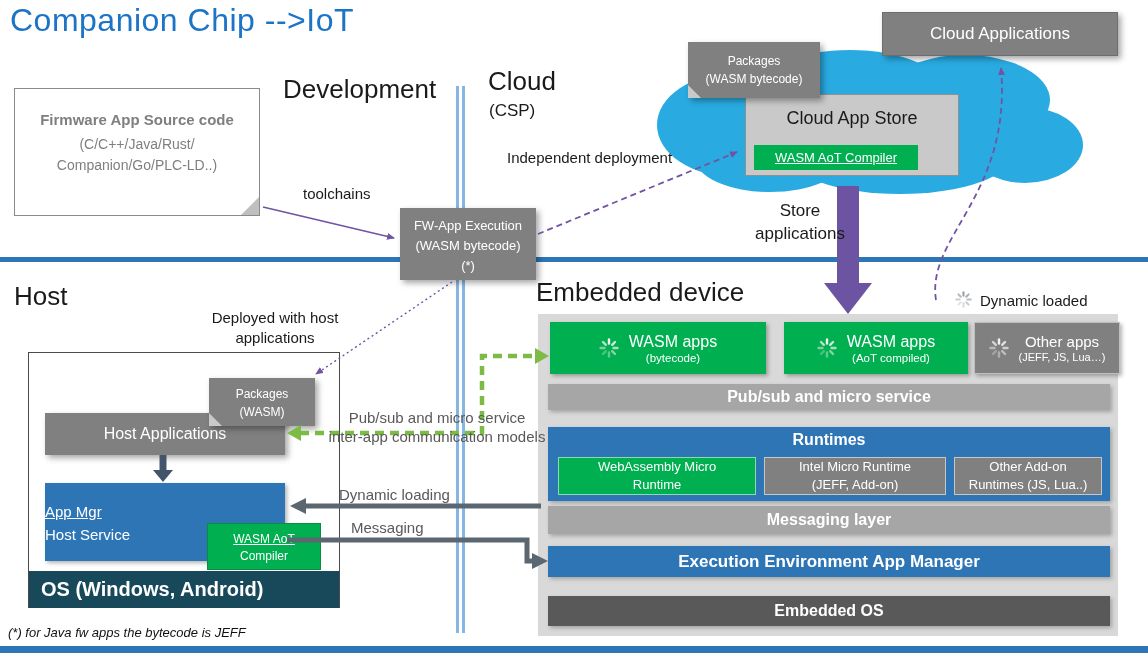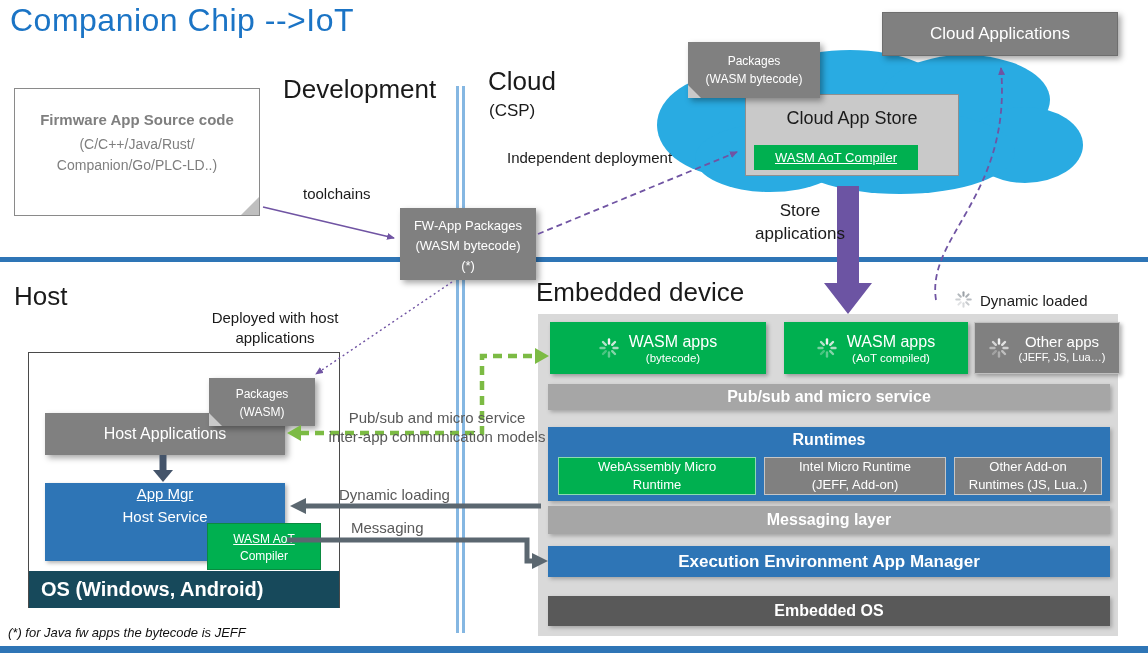--- a/index.html
+++ b/index.html
@@ -56,21 +56,21 @@
   .runtimes { left:10px; top:113px; width:562px; height:74px; background:#2E75B6; box-shadow:2px 2px 4px rgba(0,0,0,.25); }
   .runtimes .rt { text-align:center; color:#fff; font-weight:bold; font-size:16px; margin-top:4px; }
   .ritem { top:30px; height:38px; font-size:13px; color:#fff; text-align:center; line-height:1.4;
            display:flex; flex-direction:column; align-items:center; justify-content:center;
            border:1px solid rgba(255,255,255,.55); }
 
   .hostbox { left:28px; top:352px; width:312px; height:256px; border:1.5px solid #4a4a4a; }
   .hostapps { left:16px; top:60px; width:240px; height:42px; display:flex; align-items:center;
               justify-content:center; font-size:16px; }
   .appmgr { left:16px; top:130px; width:240px; height:78px; background:#2E75B6; color:#fff;
-            font-size:15px; text-align:center; line-height:1.5; box-shadow:2px 2px 4px rgba(0,0,0,.3); }
+            font-size:15px; text-align:left; padding-top:18px; line-height:1.5; box-shadow:2px 2px 4px rgba(0,0,0,.3); }
   .hcompiler { left:178px; top:170px; width:114px; height:47px; font-size:12px; text-align:center;
                padding-top:7px; line-height:1.45; border:1px solid #0b8a40; }
   .osbar { left:0; top:218px; width:100%; height:37px; background:#17495B; color:#fff; font-weight:bold;
            font-size:20px; line-height:37px; padding-left:12px; }
 
   .spin { width:20px; height:20px; color:#f2f2f2; flex:0 0 auto; }
   .spin.gray { color:#9aa0a6; width:17px; height:17px; }
 
   .footnote { left:8px; top:625px; font-size:13px; font-style:italic; color:#111; }
 </style>
@@ -106,21 +106,21 @@
   <div class="abs z2 firmware">
     <div class="t">Firmware App Source code</div>
     <div class="l">(C/C++/Java/Rust/</div>
     <div class="l">Companion/Go/PLC-LD..)</div>
     <div class="fold-br"></div>
   </div>
 
   <div class="abs z6 note" style="left:303px;top:185px">toolchains</div>
 
   <div class="abs z2 graybox shadow fwpkg">
-    <div>FW-App Packages</div>
+    <div>FW-App Execution</div>
     <div>(WASM bytecode)</div>
     <div>(*)</div>
   </div>
 
   <div class="abs z2 graybox shadow cloudapps">
     <span>Cloud Applications</span>
   </div>
 
   <div class="abs z3 graybox shadow tag tag-cloud">
     <div>Packages</div>

